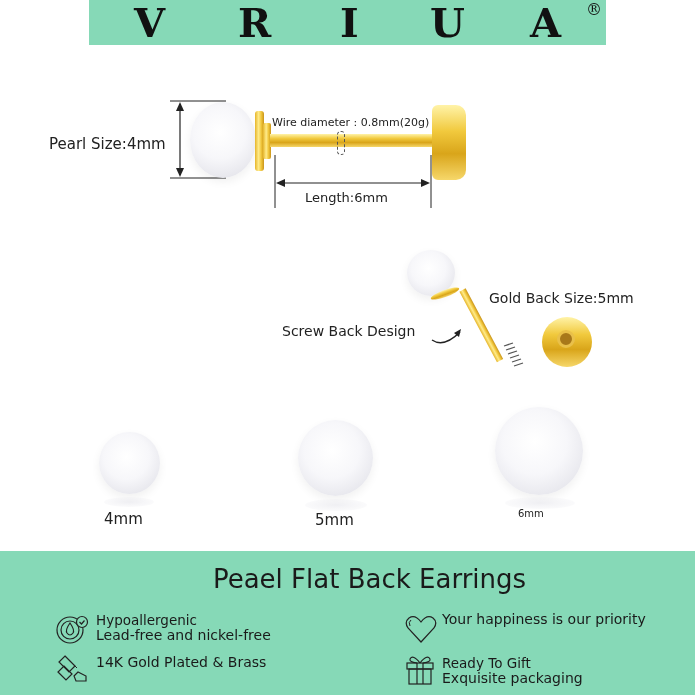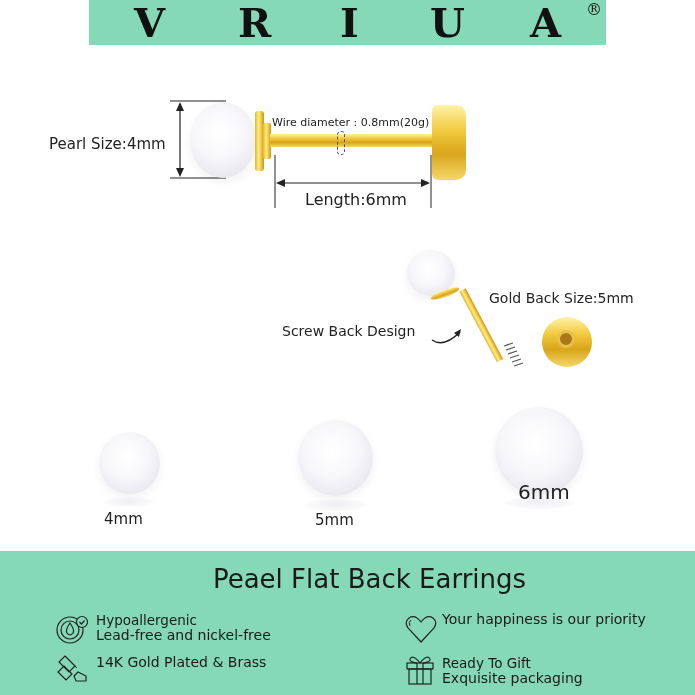--- a/index.html
+++ b/index.html
@@ -61,21 +61,21 @@
 
   <div class="abs gold" style="left:432px; top:105px; width:34px; height:75px; border-radius:6px 10px 10px 6px;"></div>
 
   <svg class="abs" style="left:272px; top:150px;" width="162" height="60">
     <line x1="3" y1="5" x2="3" y2="58" stroke="#222" stroke-width="1"></line>
     <line x1="159" y1="5" x2="159" y2="58" stroke="#222" stroke-width="1"></line>
     <line x1="6" y1="33" x2="156" y2="33" stroke="#222" stroke-width="1.2"></line>
     <polygon points="4,33 13,29 13,37" fill="#222"></polygon>
     <polygon points="158,33 149,29 149,37" fill="#222"></polygon>
   </svg>
-  <span class="label" style="left:305px; top:190px; font-size:16px;">Length:6mm</span>
+  <span class="label" style="left:305px; top:190px; font-size:13px;">Length:6mm</span>
 </div>
 
 <div>
   <div class="pearl" style="left:407px; top:250px; width:48px; height:46px;"></div>
   <div class="abs gold" style="left:430px; top:290px; width:30px; height:7px; border-radius:50%; transform:rotate(-20deg);"></div>
   <div class="abs gold-v" style="left:480px; top:290px; width:7px; height:80px; transform:rotate(-28deg); transform-origin:top center; left:459px;"></div>
   <svg class="abs" style="left:500px; top:340px;" width="30" height="40">
     <g stroke="#555" stroke-width="1.3">
       <line x1="4" y1="6" x2="13" y2="3"></line>
       <line x1="6" y1="10" x2="15" y2="7"></line>
@@ -100,21 +100,21 @@
   <div class="pearl" style="left:99px; top:432px; width:61px; height:62px;"></div>
   <div class="pearl-reflect" style="left:104px; top:497px; width:50px; height:10px;"></div>
   <span class="label" style="left:104px; top:510px; font-size:15px;">4mm</span>
 
   <div class="pearl" style="left:298px; top:420px; width:75px; height:76px;"></div>
   <div class="pearl-reflect" style="left:305px; top:499px; width:62px; height:12px;"></div>
   <span class="label" style="left:315px; top:511px; font-size:15px;">5mm</span>
 
   <div class="pearl" style="left:495px; top:407px; width:88px; height:88px;"></div>
   <div class="pearl-reflect" style="left:505px; top:497px; width:70px; height:12px;"></div>
-  <span class="label" style="left:518px; top:480px; font-size:20px;">6mm</span>
+  <span class="label" style="left:518px; top:508px; font-size:10px;">6mm</span>
 </div>
 
 <div class="banner-bottom"></div>
 <div class="bb-title">Peael Flat Back Earrings</div>
 
 <svg class="feat-icon" style="left:55px; top:612px;" viewBox="0 0 34 34">
   <circle cx="15" cy="18" r="13" fill="none" stroke="#222" stroke-width="1.2"></circle>
   <circle cx="15" cy="18" r="9" fill="none" stroke="#222" stroke-width="1.2"></circle>
   <path d="M15 11 Q10 18 12 21 Q15 25 18 21 Q20 18 15 11Z" fill="none" stroke="#222" stroke-width="1.2"></path>
   <circle cx="27" cy="10" r="5.5" fill="#86d9b7" stroke="#222" stroke-width="1.2"></circle>

